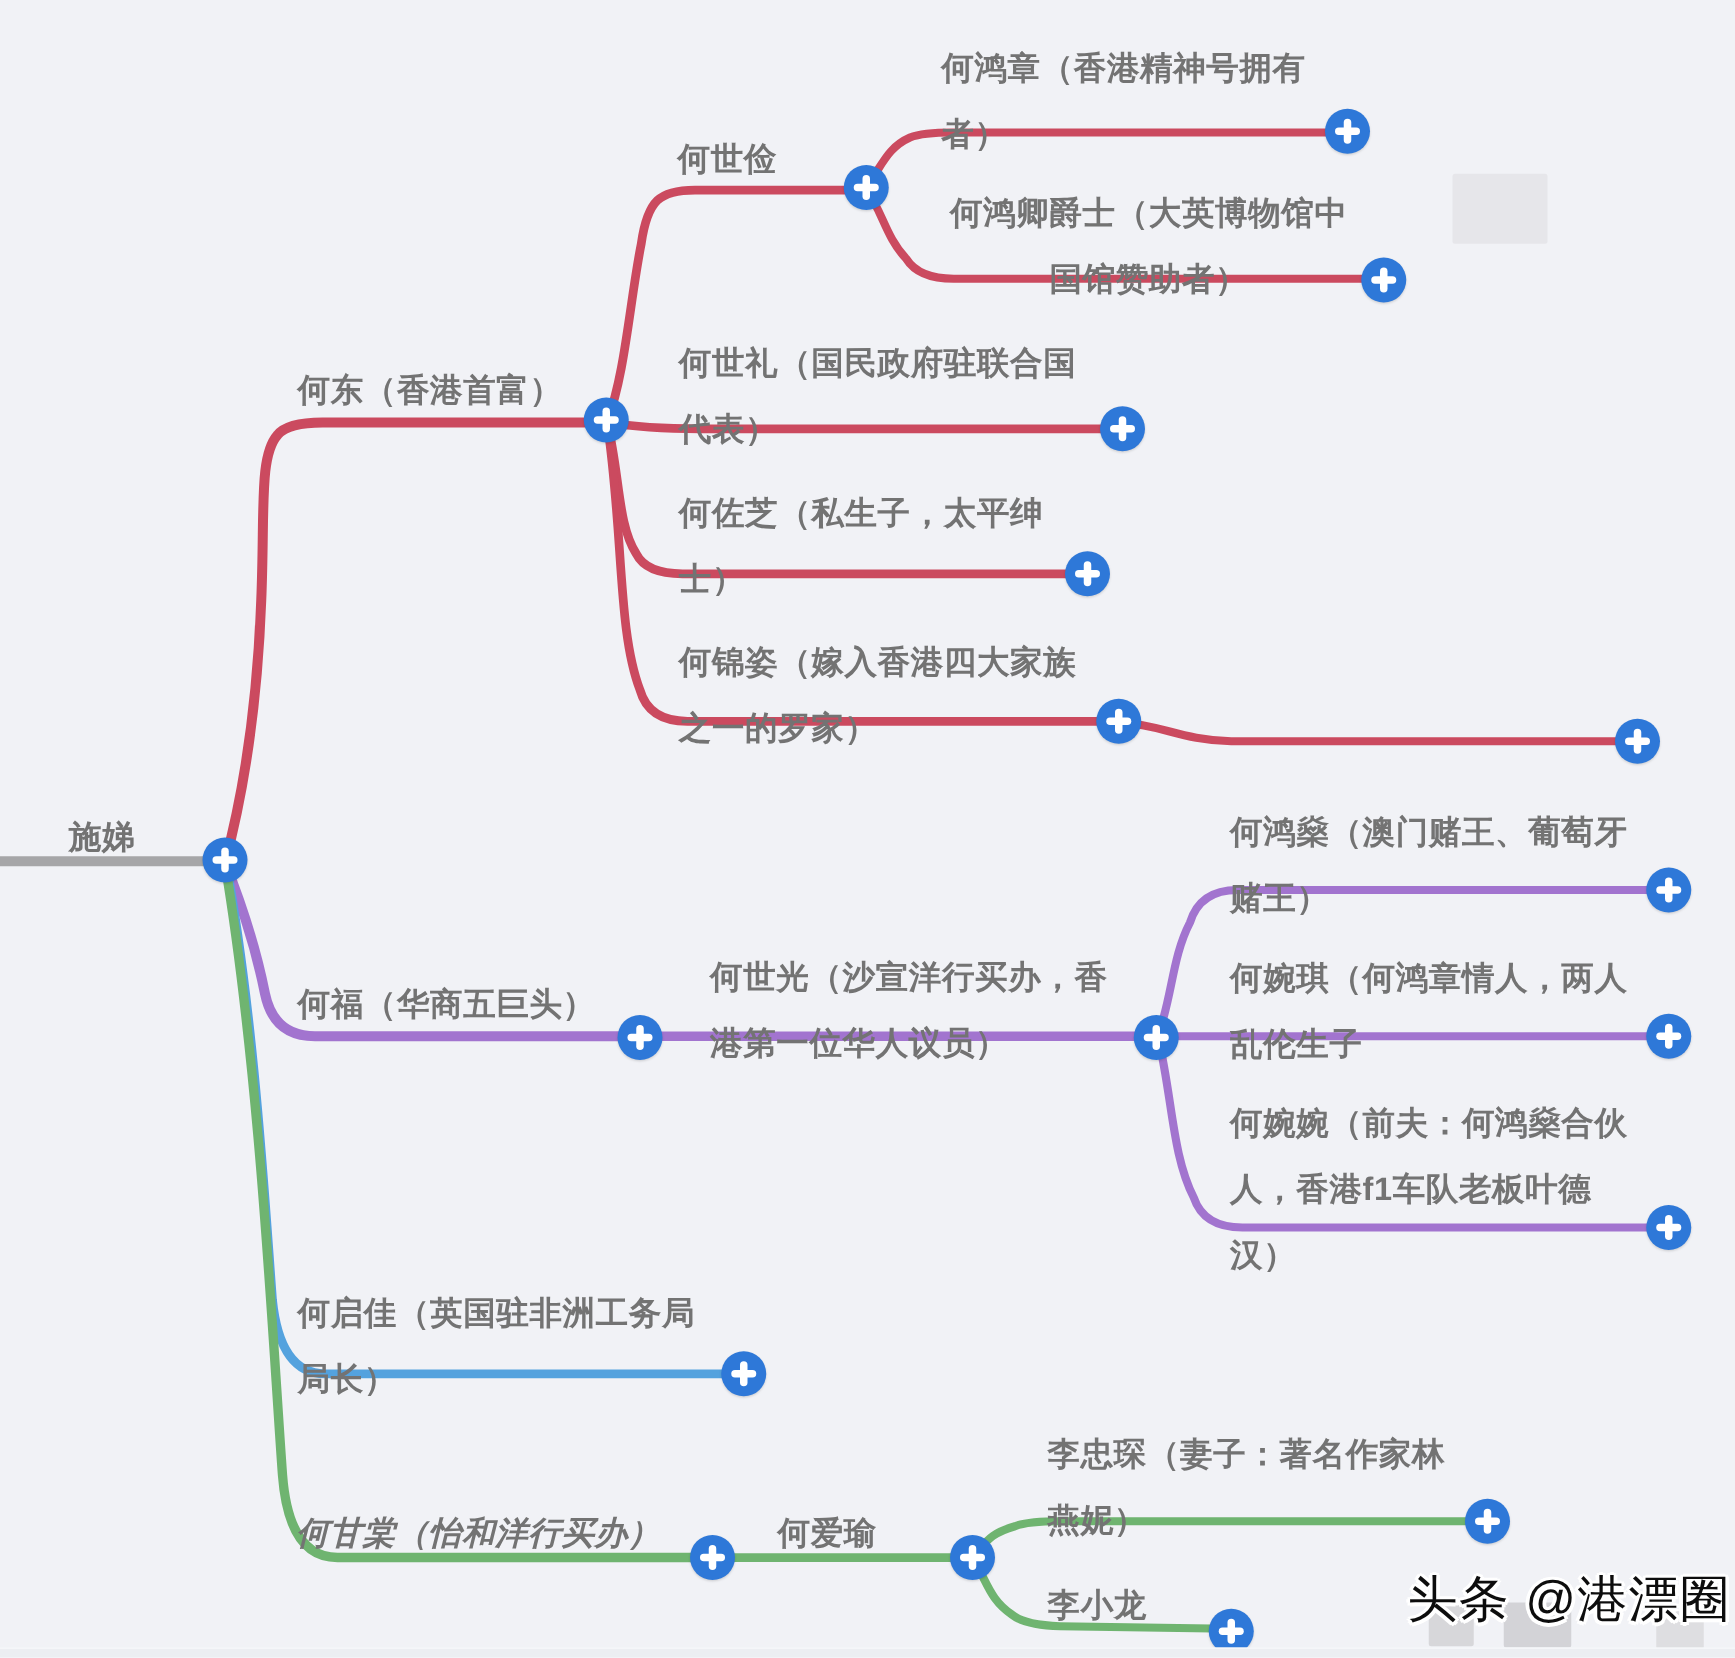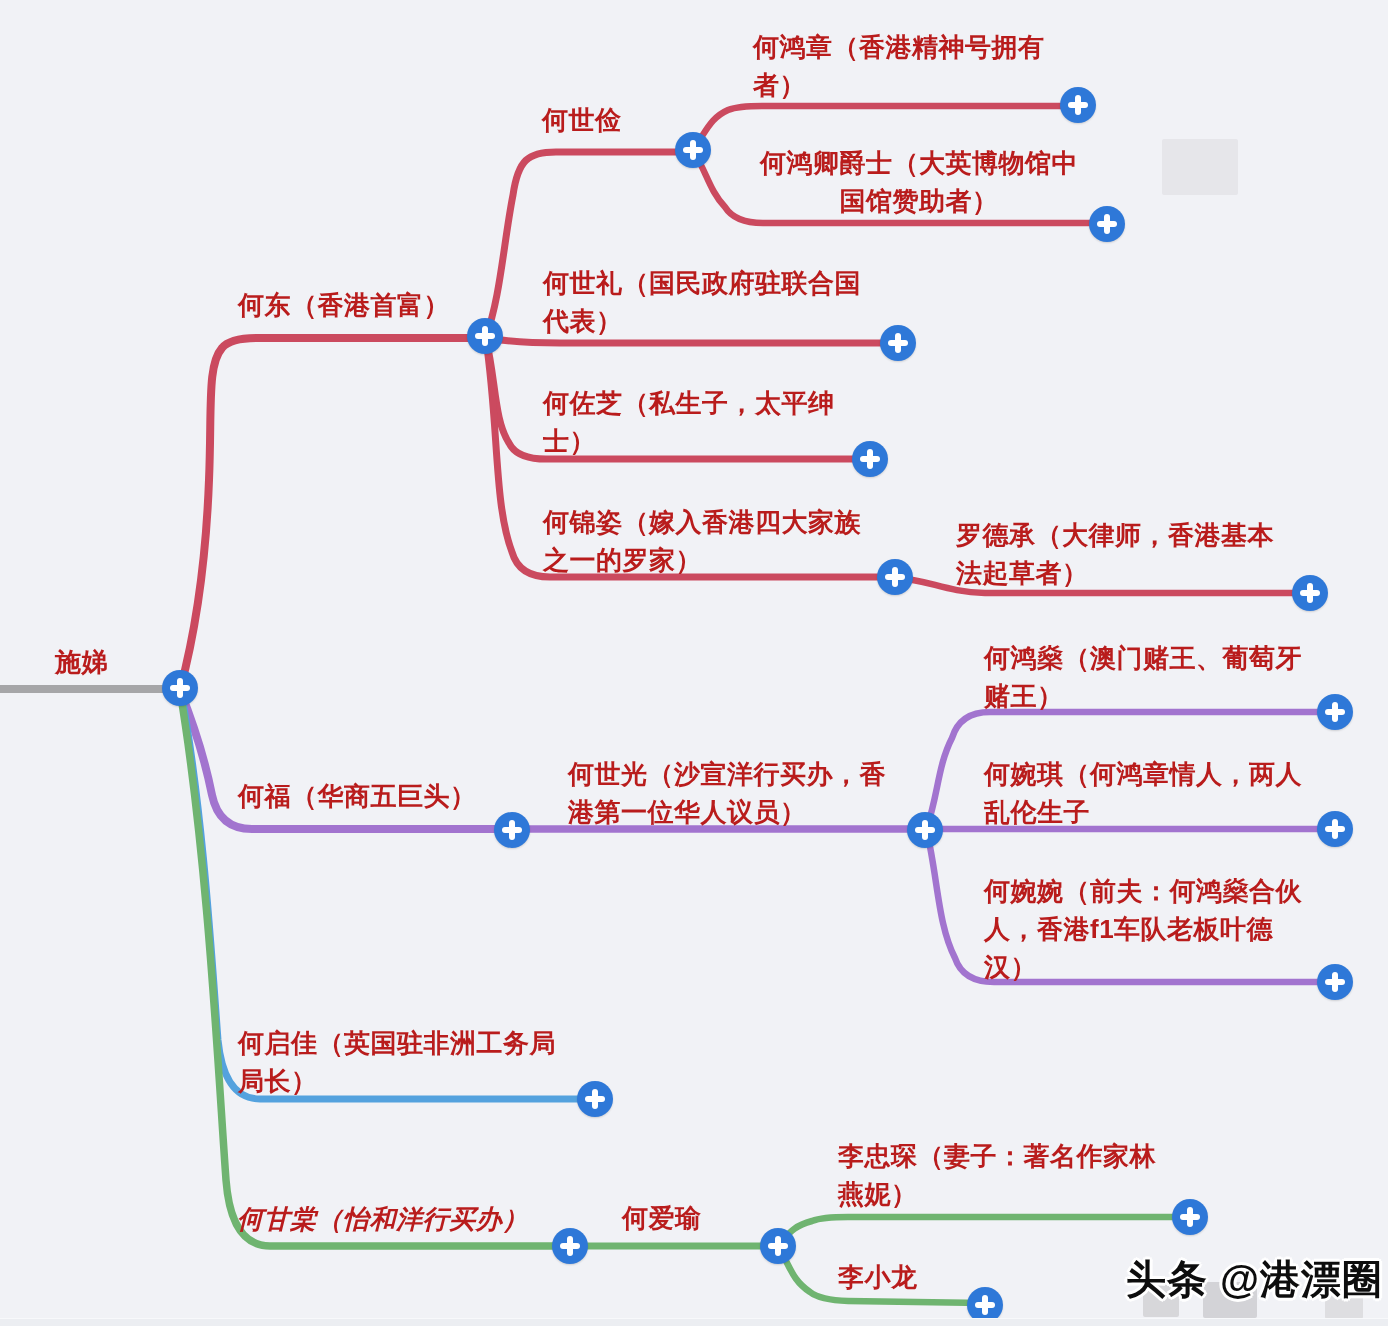--- a/index.html
+++ b/index.html
@@ -1,27 +1,27 @@
 <!DOCTYPE html>
 <html><head>
 <meta charset="utf-8">
 <style>
   html,body{margin:0;padding:0;}
   body{font-family:"Liberation Sans",sans-serif;}
   .canvas{position:relative;width:1388px;height:1326px;background:#f1f2f6;overflow:hidden;}
   .edges{position:absolute;left:0;top:0;}
-  .label{position:absolute;font-size:26px;line-height:38px;font-weight:bold;
-         color:#b91c1c;letter-spacing:0.5px;}
+  .label{position:absolute;font-size:26px;line-height:53px;font-weight:bold;
+         color:#737373;letter-spacing:0.5px;}
   .plus{position:absolute;width:36px;height:36px;border-radius:50%;cursor:pointer;
         box-shadow:0 1px 2px rgba(0,0,0,0.15);}
   .plus::before,.plus::after{content:"";position:absolute;background:#ffffff;border-radius:3px;}
   .plus::before{width:20px;height:6px;left:8px;top:15px;}
   .plus::after{width:6px;height:20px;left:15px;top:8px;}
   .patch{position:absolute;border-radius:2px;}
-  .watermark{position:absolute;left:1126px;top:1252px;font-size:40px;font-weight:bold;
+  .watermark{position:absolute;left:1126px;top:1252px;font-size:40px;font-weight:normal;
     color:#0d0d0d;white-space:nowrap;letter-spacing:1px;
     text-shadow:-2px -2px 0 #fff,2px -2px 0 #fff,-2px 2px 0 #fff,2px 2px 0 #fff,
                 0 -3px 0 #fff,0 3px 0 #fff,-3px 0 0 #fff,3px 0 0 #fff;}
   .bottom-edge{position:absolute;left:0;right:0;bottom:0;height:7px;background:#eceef2;
     border-top:1px solid #f8f9fb;}
 </style>
 </head>
 <body>
 
 <div class="canvas">
@@ -54,21 +54,20 @@
   <div class="patch" style="left:1325px;top:1289px;width:38px;height:30px;background:#dedee1;"></div>
 
   <div class="label" style="left:55px;top:643px;">施娣</div>
   <div class="label" style="left:238px;top:286px;">何东（香港首富）</div>
   <div class="label" style="left:542px;top:101px;">何世俭</div>
   <div class="label" style="left:753px;top:28px;width:300px;">何鸿章（香港精神号拥有者）</div>
   <div class="label" style="left:753px;top:144px;width:332px;text-align:center;">何鸿卿爵士（大英博物馆中国馆赞助者）</div>
   <div class="label" style="left:543px;top:264px;width:332px;">何世礼（国民政府驻联合国代表）</div>
   <div class="label" style="left:543px;top:503px;width:332px;">何锦姿（嫁入香港四大家族之一的罗家）</div>
   <div class="label" style="left:543px;top:384px;width:302px;">何佐芝（私生子，太平绅士）</div>
-  <div class="label" style="left:956px;top:516px;width:332px;">罗德承（大律师，香港基本法起草者）</div>
   <div class="label" style="left:238px;top:777px;">何福（华商五巨头）</div>
   <div class="label" style="left:568px;top:755px;width:332px;">何世光（沙宣洋行买办，香港第一位华人议员）</div>
   <div class="label" style="left:984px;top:639px;width:332px;">何鸿燊（澳门赌王、葡萄牙赌王）</div>
   <div class="label" style="left:984px;top:756px;width:332px;font-family:Liberation Serif, serif;">何婉琪（何鸿章情人，两人乱伦生子</div>
   <div class="label" style="left:984px;top:872px;width:332px;">何婉婉（前夫：何鸿燊合伙人，香港f1车队老板叶德汉）</div>
   <div class="label" style="left:238px;top:1024px;width:332px;">何启佳（英国驻非洲工务局局长）</div>
   <div class="label" style="left:237px;top:1200px;font-style:italic;">何甘棠（怡和洋行买办）</div>
   <div class="label" style="left:622px;top:1200px;font-family:Liberation Serif, serif;">何爱瑜</div>
   <div class="label" style="left:838px;top:1137px;width:332px;">李忠琛（妻子：著名作家林燕妮）</div>
   <div class="label" style="left:838px;top:1258px;">李小龙</div>

